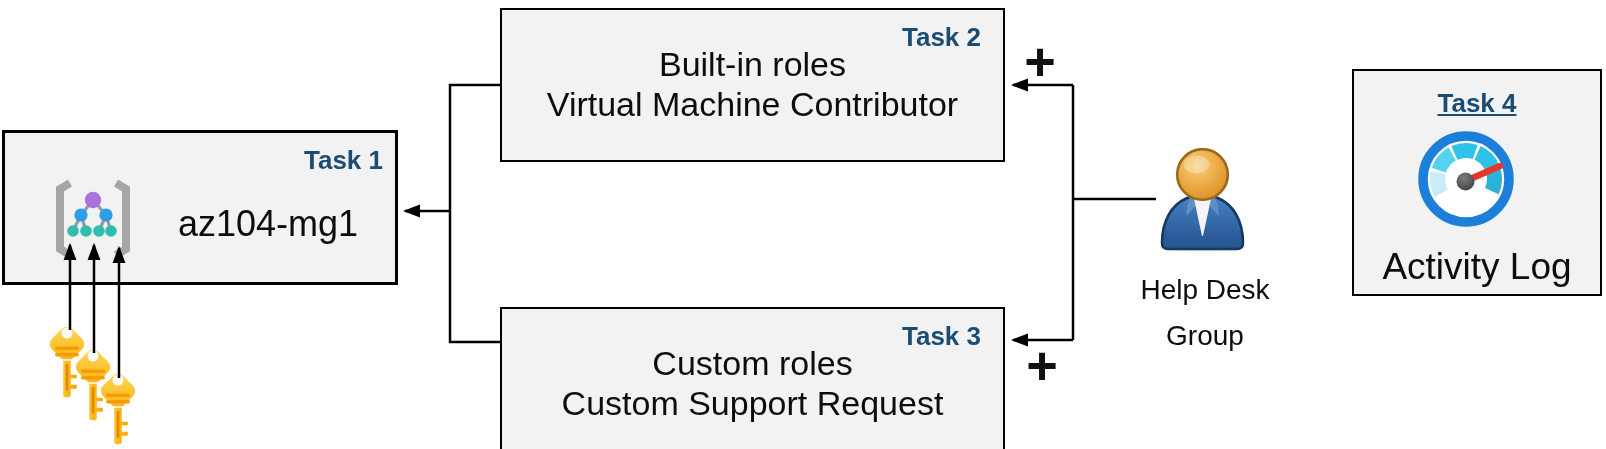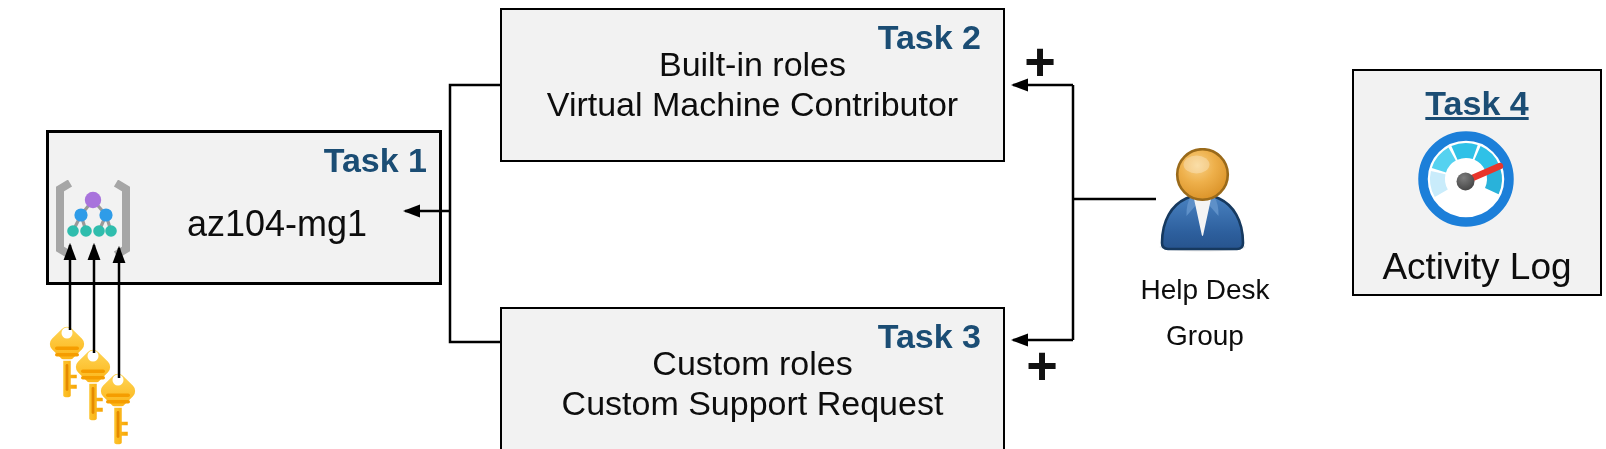--- a/index.html
+++ b/index.html
@@ -12,40 +12,40 @@
   }
   .overlay{position:absolute;left:0;top:0;width:1606px;height:449px;pointer-events:none;z-index:5;}
   .icon-svg{position:absolute;z-index:4;}
   .box{
     position:absolute;
     background:var(--box-fill,#f2f2f2);
     border:2px solid var(--box-border,#000);
     box-sizing:border-box;
     z-index:2;
   }
-  .box.task1{left:2px;top:130px;width:396px;height:155px;border-width:3px;margin-left:44px;}
+  .box.task1{left:2px;top:130px;width:396px;height:155px;border-width:3px;}
   .box.task2{left:500px;top:8px;width:505px;height:154px;}
   .box.task3{left:500px;top:264px;width:505px;height:152px;margin-top:43px;}
   .box.task4{left:1352px;top:69px;width:250px;height:227px;border-width:2.5px;}
   .task-label{
     position:absolute;top:10px;right:22px;
-    font-size:34px;font-weight:700;line-height:34px;
+    font-size:26px;font-weight:700;line-height:34px;
     color:var(--task-label,#1b4d74);
     white-space:nowrap;
   }
   .box.task1 .task-label{right:12px;}
   .box.task4 .task-label{right:0;left:0;text-align:center;top:15px;text-decoration:underline;}
   .box-lines{
     position:absolute;left:0;right:0;top:34px;
     text-align:center;color:var(--text,#0d0d0d);
     font-size:34px;line-height:40px;white-space:nowrap;
   }
   .mg-name{
     position:absolute;left:138px;top:69px;width:250px;height:44px;
-    line-height:44px;font-size:36px;color:var(--text,#0d0d0d);
+    line-height:44px;text-align:center;font-size:36px;color:var(--text,#0d0d0d);
     white-space:nowrap;
   }
   .task4-caption{
     position:absolute;left:0;right:0;top:162px;
     text-align:center;font-size:37px;line-height:44px;color:var(--text,#0d0d0d);
     white-space:nowrap;
     margin-top:12px;
   }
   .plus{
     position:absolute;width:56px;height:60px;line-height:58px;text-align:center;

